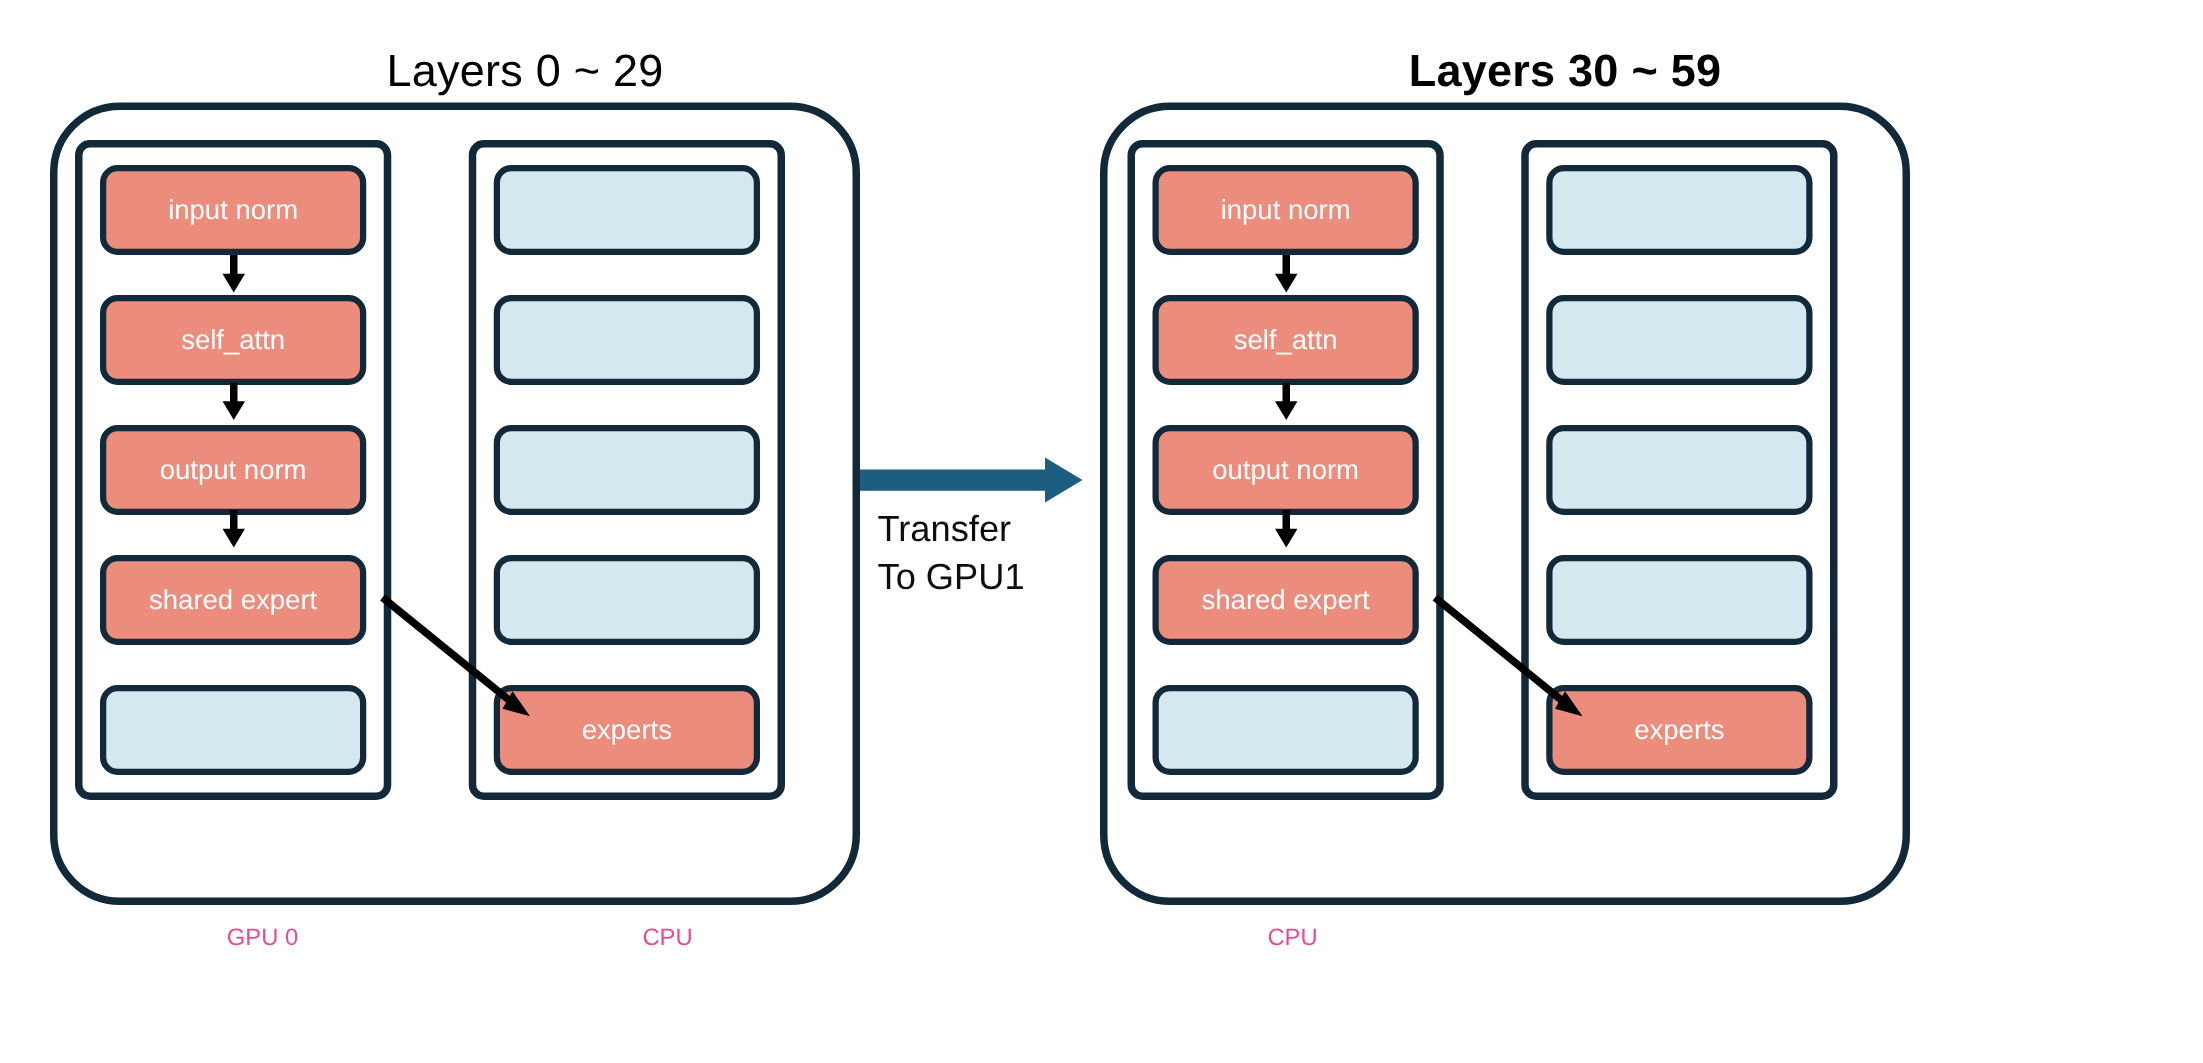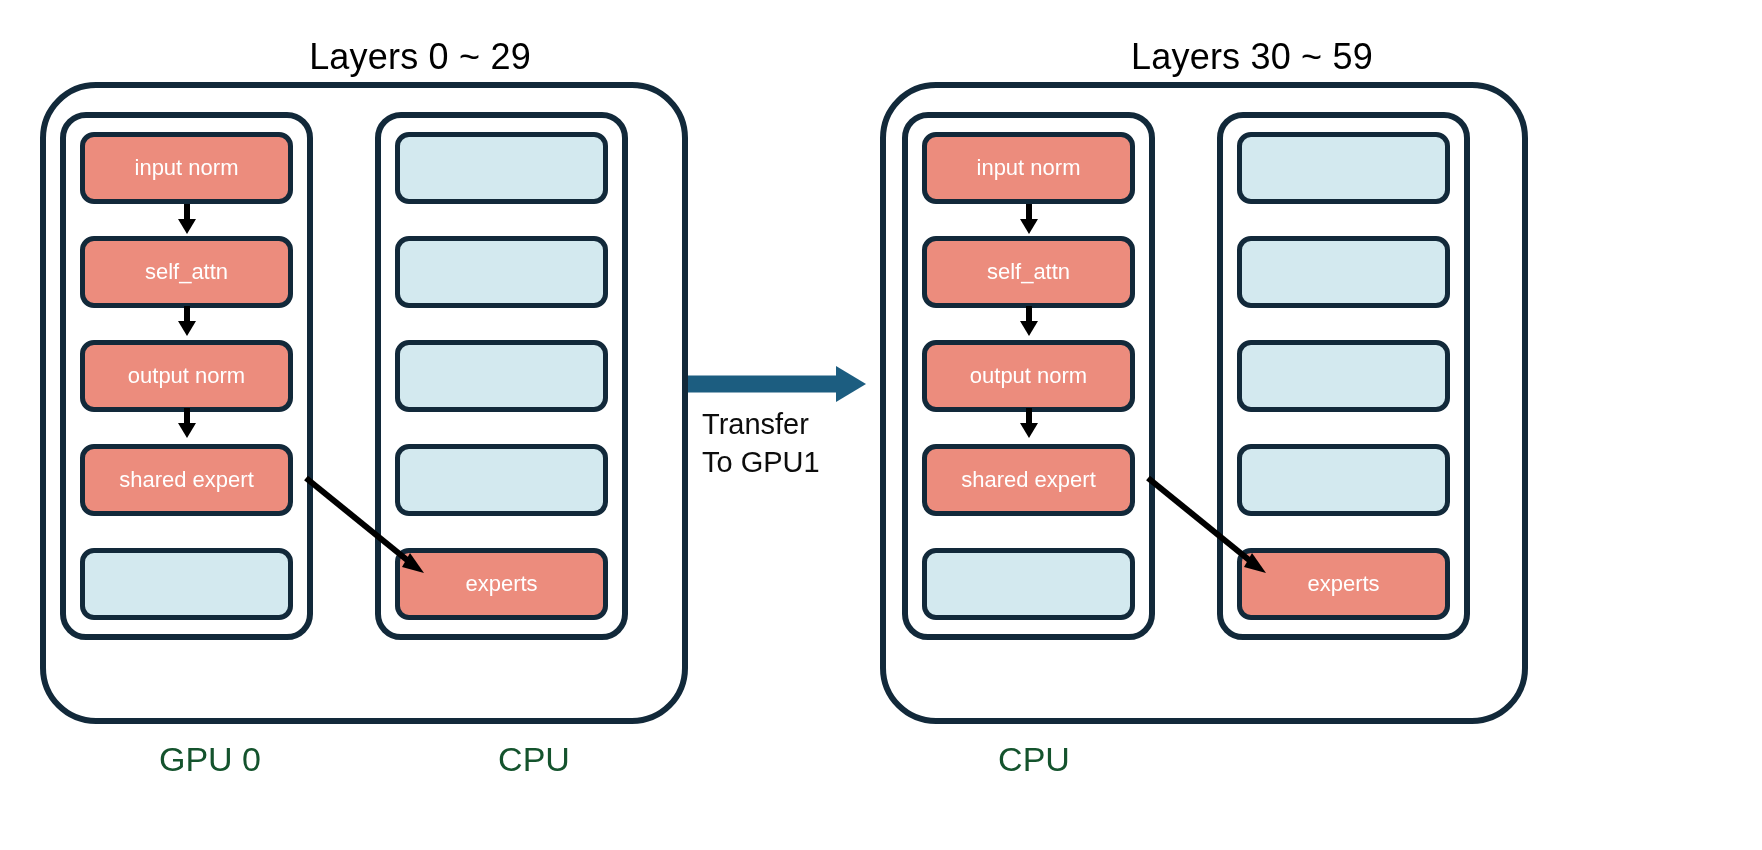--- a/index.html
+++ b/index.html
@@ -34,21 +34,21 @@
     top: 36px;
     left: 0;
     width: 100%;
     text-align: center;
     font-size: 36px;
     color: #000000;
     letter-spacing: 0.2px;
     white-space: nowrap;
   }
   .panel.left  .panel-title { padding-left: 80px; }
-  .panel.right .panel-title { padding-left: 60px; }
+  .panel.right .panel-title { padding-left: 60px; font-weight: bold; }
 
   
   .device-shell {
     position: absolute;
     top: 82px;
     left: 20px;
     width: 648px;
     height: 642px;
     border: 6px solid #12293a;
     border-radius: 56px;
@@ -63,21 +63,21 @@
     left: 40px;
     display: flex;
     gap: 62px;
   }
   .panel.right .columns { left: 40px; }
 
   .column {
     width: 253px;
     height: 528px;
     border: 6px solid #12293a;
-    border-radius: 26px;
+    border-radius: 12px;
     background: #ffffff;
     padding: 14px 14px;
     display: flex;
     flex-direction: column;
     justify-content: space-between;
     position: relative;
   }
 
   
   .chip {
@@ -108,22 +108,22 @@
   
   .footer-labels {
     position: absolute;
     top: 740px;
     left: 20px;
     width: 648px;
     display: flex;
   }
   .panel.right .footer-labels { left: 18px; }
   .footer-label {
-    font-size: 34px;
-    color: #14532d;
+    font-size: 19px;
+    color: #ec4899;
     text-align: center;
     white-space: nowrap;
   }
   .footer-label.gpu { width: 340px; }
   .footer-label.cpu { width: 308px; }
 
   
   .diag-connector {
     position: absolute;
     top: 112px;

